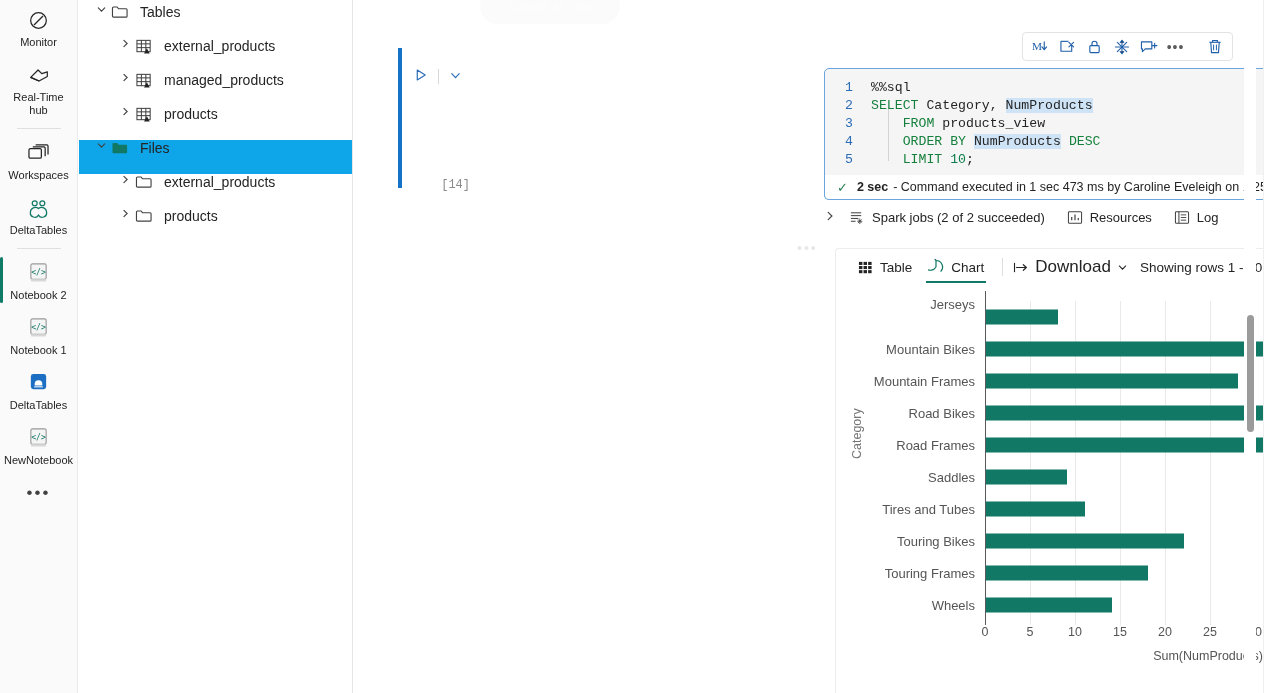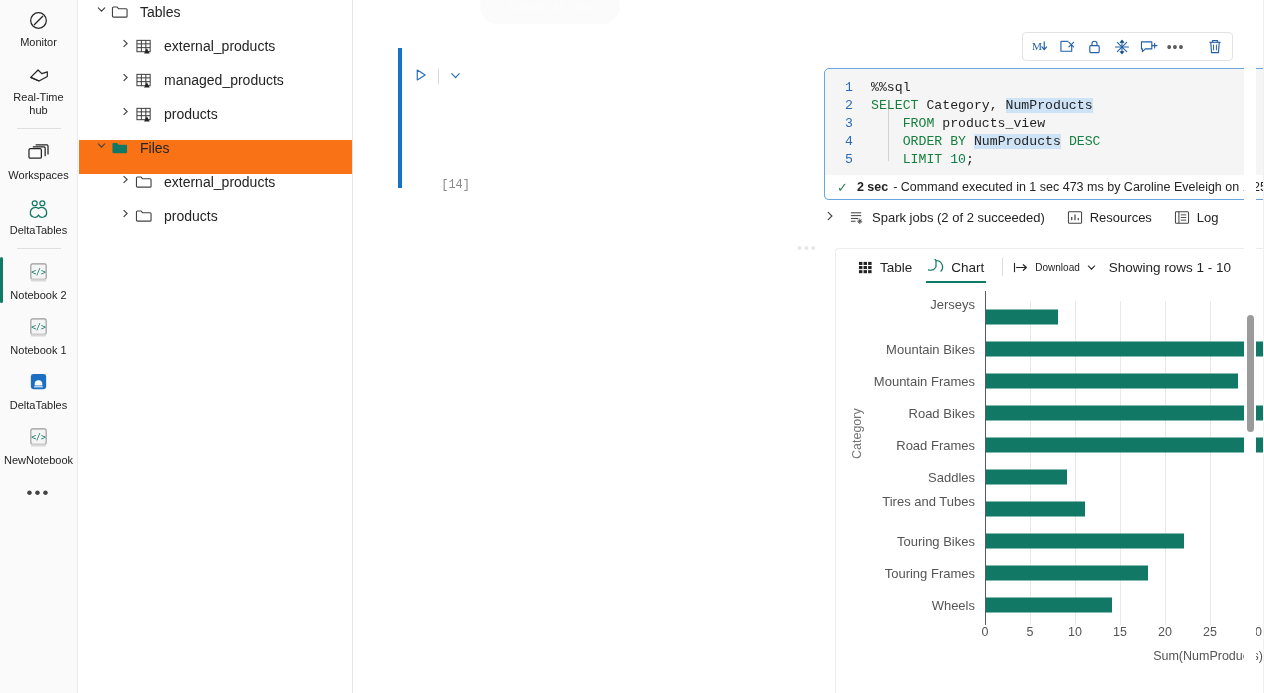--- a/index.html
+++ b/index.html
@@ -36,21 +36,21 @@
 
   
   .explorer {
     position: absolute; left: 79px; top: 0; width: 274px; height: 693px;
     background: #ffffff; border-right: 1px solid #e6e6e6;
   }
   .tree-row {
     display: flex; align-items: flex-start; height: 34px; padding-left: 12px;
     cursor: pointer; font-size: 14px; color: #242424;
   }
-  .tree-row.sel { background: #f97316; }
+  .tree-row.sel { background: #0ea5e9; }
   .tree-row.indent { padding-left: 36px; }
   .chev { width: 20px; color: #424242; display: flex; align-items: center; justify-content: center; flex: none; }
   .tree-ico { width: 26px; display: flex; align-items: center; justify-content: flex-start; flex: none; }
   .tree-lbl { padding-left: 3px; white-space: nowrap; }
 
   
   .main { position: absolute; left: 354px; top: 0; width: 910px; height: 693px; background: #fff; }
 
   .ghost-btn {
     position: absolute; left: 126px; top: -12px; width: 140px; height: 36px;
@@ -119,21 +119,21 @@
   }
   .out-toolbar { height: 36px; display: flex; align-items: center; padding: 0 14px; gap: 0; position: relative; }
   .otab {
     display: flex; align-items: center; gap: 7px; height: 34px; padding: 0 8px;
     font-size: 13.5px; color: #242424; cursor: pointer; position: relative;
   }
   .otab.active::after {
     content: ""; position: absolute; left: 6px; right: 6px; bottom: 1px; height: 2px; background: #0f7b66;
   }
   .osep { width: 1px; height: 18px; background: #dedede; margin: 0 10px; }
-  .odl { display: flex; align-items: center; gap: 6px; font-size: 10px; color: #242424; cursor: pointer; }
+  .odl { display: flex; align-items: center; gap: 6px; font-size: 17px; color: #242424; cursor: pointer; }
   .orows { font-size: 13.5px; color: #242424; margin-left: 12px; }
 
   
   .chart { position: absolute; left: 0; top: 40px; width: 750px; height: 405px; }
   .ylabel {
     position: absolute; left: 14px; top: 170px; font-size: 12.5px; color: #767676;
     transform: rotate(-90deg); transform-origin: left top; white-space: nowrap;
   }
   .bars { position: absolute; left: 149px; top: 12px; width: 450px; height: 320px; }
   .cat {
@@ -580,21 +580,21 @@
               <div class="cat" style="top: 48px;">Mountain Bikes</div>
               <div class="bar" title="Mountain Bikes: 32" style="top: 48px; left: 1px; width: 288px; background: rgb(17, 120, 101);"></div>
               <div class="cat" style="top: 80px;">Mountain Frames</div>
               <div class="bar" title="Mountain Frames: 28" style="top: 80px; left: 1px; width: 252px; background: rgb(17, 120, 101);"></div>
               <div class="cat" style="top: 112px;">Road Bikes</div>
               <div class="bar" title="Road Bikes: 43" style="top: 112px; left: 1px; width: 387px; background: rgb(17, 120, 101);"></div>
               <div class="cat" style="top: 144px; text-align: center;">Road Frames</div>
               <div class="bar" title="Road Frames: 33" style="top: 144px; left: 1px; width: 297px; background: rgb(17, 120, 101);"></div>
               <div class="cat" style="top: 176px;">Saddles</div>
               <div class="bar" title="Saddles: 9" style="top: 176px; left: 1px; width: 81px; background: rgb(17, 120, 101);"></div>
-              <div class="cat" style="top: 200px;">Tires and Tubes</div>
+              <div class="cat" style="top: 208px;">Tires and Tubes</div>
               <div class="bar" title="Tires and Tubes: 11" style="top: 208px; left: 1px; width: 99px; background: rgb(17, 120, 101);"></div>
               <div class="cat" style="top: 240px;">Touring Bikes</div>
               <div class="bar" title="Touring Bikes: 22" style="top: 240px; left: 1px; width: 198px; background: rgb(17, 120, 101);"></div>
               <div class="cat" style="top: 272px;">Touring Frames</div>
               <div class="bar" title="Touring Frames: 18" style="top: 272px; left: 1px; width: 162px; background: rgb(17, 120, 101);"></div>
               <div class="cat" style="top: 304px;">Wheels</div>
               <div class="bar" title="Wheels: 14" style="top: 304px; left: 1px; width: 126px; background: rgb(17, 120, 101);"></div>
             </div>
           <div id="xticks">
               <div class="xt" style="left: 0px;">0</div>

